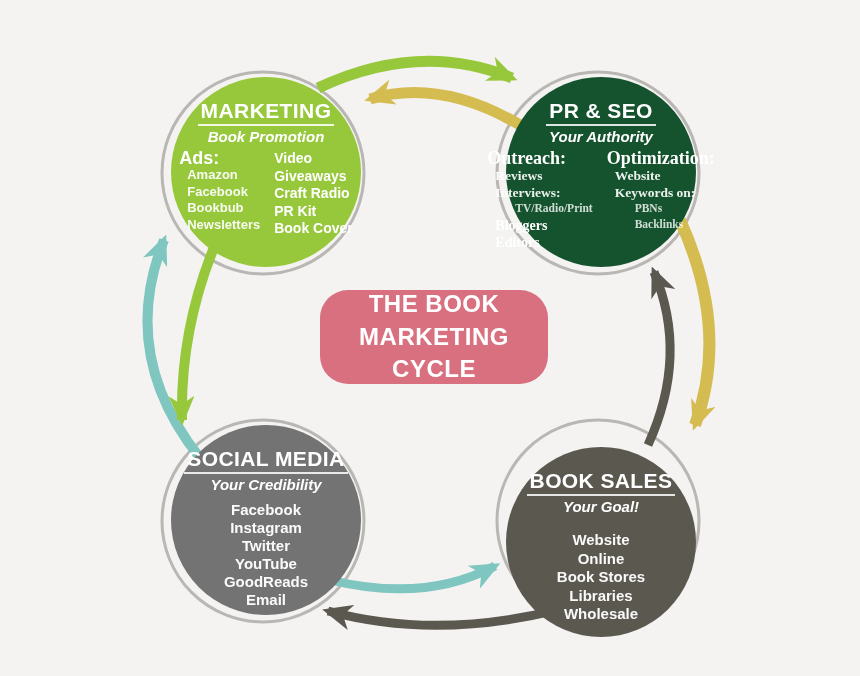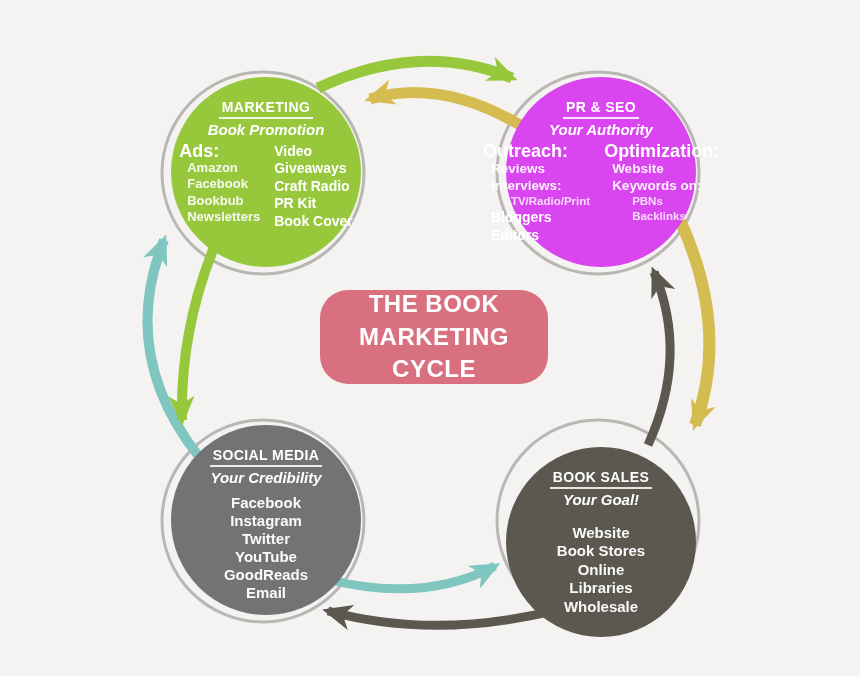--- a/index.html
+++ b/index.html
@@ -7,21 +7,21 @@
     position:relative; width:860px; height:676px; overflow:hidden;
     font-family:"Liberation Sans", sans-serif;
   }
   .arrow-layer{position:absolute; left:0; top:0; width:860px; height:676px;}
   .circle{
     position:absolute; width:190px; height:190px; border-radius:50%;
     color:#fff; font-weight:bold; text-align:center;
   }
   .circle-head{padding-top:11px;}
   .circle-title{
-    display:inline-block; font-size:14px; letter-spacing:.4px; line-height:1.05;
+    display:inline-block; font-size:21px; letter-spacing:.4px; line-height:1.05;
     border-bottom:2px solid rgba(255,255,255,.85); padding:0 3px 2px;margin-top:12px;
   }
   .circle-subtitle{font-size:15px; font-style:italic; margin-top:2px;}
   .cols{display:flex; justify-content:center; gap:14px; margin-top:5px; text-align:left;}
   .col{white-space:nowrap;}
   .col-heading{font-size:18px; line-height:17px;}
   .item{font-size:13px; line-height:16.5px; margin-left:8px; opacity:.92;}
   .item.lg{font-size:14px; line-height:17.5px; margin-left:0; opacity:1;}
   .item.md{font-size:13.5px; line-height:17px;}
   .item.sm{font-size:11.5px; line-height:15.5px; margin-left:28px; opacity:.8;}
@@ -89,26 +89,26 @@
       <div class="col">
         <div class="item lg">Video</div>
         <div class="item lg">Giveaways</div>
         <div class="item lg">Craft Radio</div>
         <div class="item lg">PR Kit</div>
         <div class="item lg">Book Cover</div>
       </div>
     </div>
   </div>
 
-  <div class="circle" style="left: 506px; top: 77px; background-color: #d946ef;">
+  <div class="circle" style="left: 506px; top: 77px; background-color: #14532d;">
     <div class="circle-head">
       <span class="circle-title">PR &amp; SEO</span>
       <div class="circle-subtitle">Your Authority</div>
     </div>
-    <div class="cols" style="">
+    <div class="cols" style="font-family:Liberation Serif, serif;">
       <div class="col">
         <div class="col-heading">Outreach:</div>
         <div class="item md">Reviews</div>
         <div class="item md">Interviews:</div>
         <div class="item sm">TV/Radio/Print</div>
         <div class="item lg flush">Bloggers</div>
         <div class="item lg flush">Editors</div>
       </div>
       <div class="col">
         <div class="col-heading">Optimization:</div>
@@ -135,22 +135,22 @@
     </div>
   </div>
 
   <div class="circle" style="left: 506px; top: 447px; background-color: rgb(91, 88, 79);">
     <div class="circle-head">
       <span class="circle-title">BOOK SALES</span>
       <div class="circle-subtitle">Your Goal!</div>
     </div>
     <div class="list sales">
       <div class="item">Website</div>
+      <div class="item">Online</div>
       <div class="item">Book Stores</div>
-      <div class="item">Online</div>
       <div class="item">Libraries</div>
       <div class="item">Wholesale</div>
     </div>
   </div>
 
   <div class="center-box" style="background-color: rgb(217, 112, 128);">
     <div>THE BOOK</div>
     <div>MARKETING CYCLE</div>
   </div>
 

